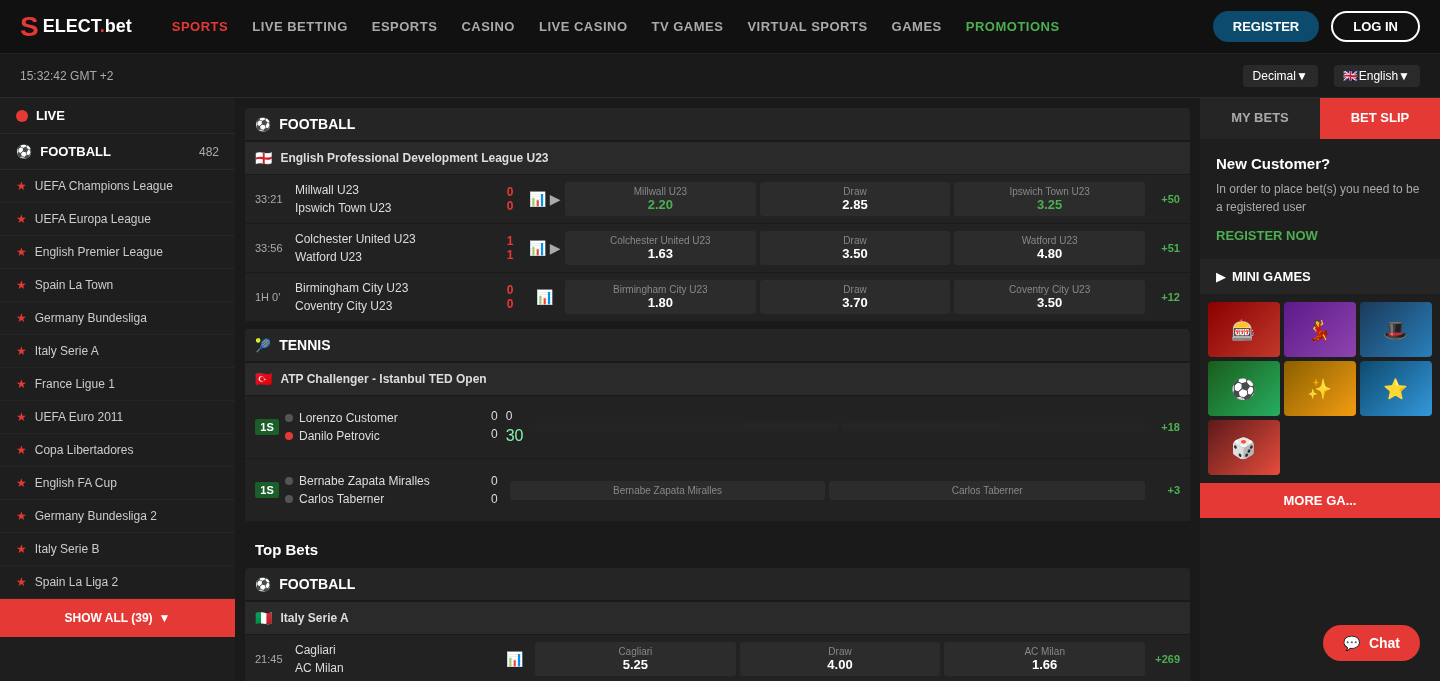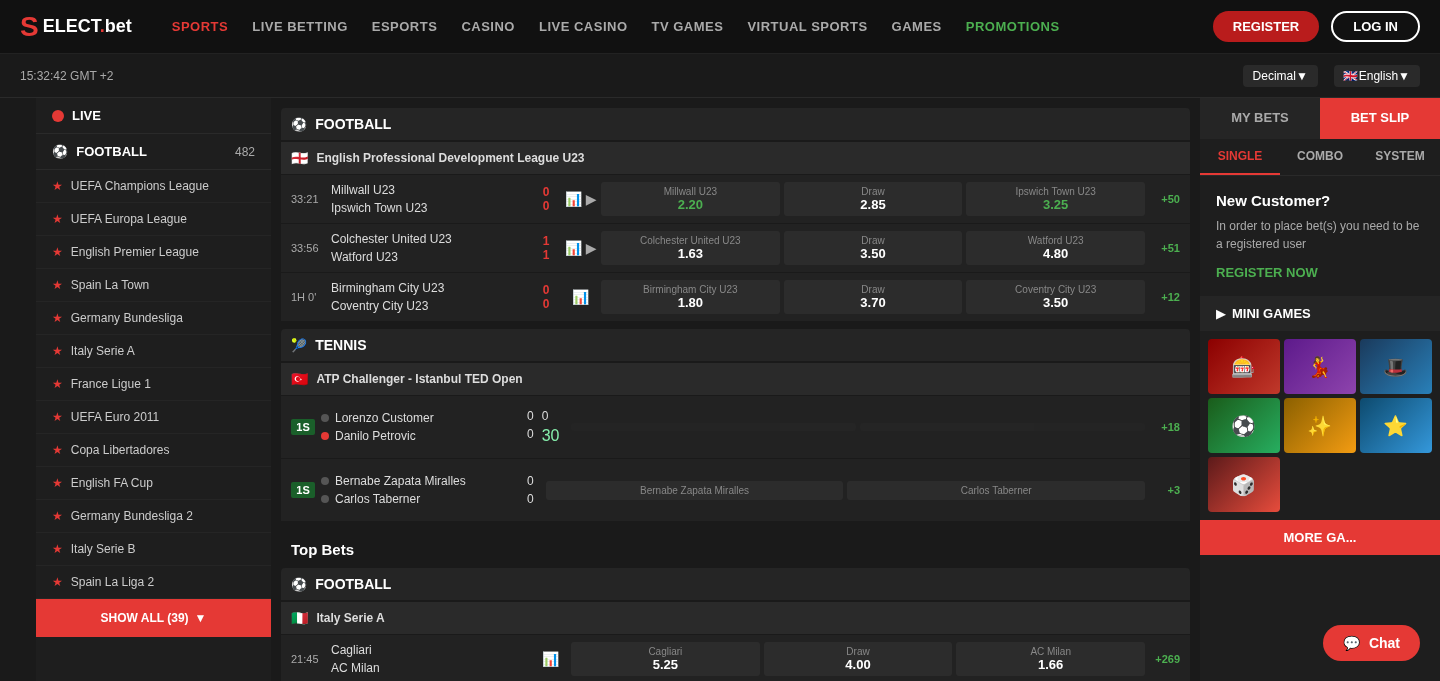--- a/index.html
+++ b/index.html
@@ -9,31 +9,31 @@
     .header { background: #111; display: flex; align-items: center; padding: 0 20px; height: 54px; border-bottom: 1px solid #222; }
     .logo { display: flex; align-items: center; margin-right: 40px; }
     .logo-s { color: #e53935; font-size: 28px; font-weight: bold; margin-right: 4px; }
     .logo-text { color: #fff; font-size: 18px; font-weight: bold; }
     .logo-text span { color: #e53935; }
     .nav { display: flex; gap: 24px; flex: 1; }
     .nav-item { color: #aaa; font-size: 13px; font-weight: bold; cursor: pointer; text-transform: uppercase; letter-spacing: 0.5px; }
     .nav-item.active { color: #e53935; }
     .nav-item.promotions { color: #4caf50; }
     .header-right { display: flex; align-items: center; gap: 12px; margin-left: auto; }
-    .btn-register { background: #b91c1c; color: #fff; border: none; padding: 8px 20px; border-radius: 20px; font-weight: bold; cursor: pointer; font-size: 13px; }
+    .btn-register { background: #0c4a6e; color: #fff; border: none; padding: 8px 20px; border-radius: 20px; font-weight: bold; cursor: pointer; font-size: 13px; }
     .btn-login { background: transparent; color: #fff; border: 2px solid #fff; padding: 6px 20px; border-radius: 20px; font-weight: bold; cursor: pointer; font-size: 13px; }
 
     
     .toolbar { background: #1a1a1a; display: flex; align-items: center; padding: 0 20px; height: 44px; border-bottom: 1px solid #2a2a2a; }
     .time { color: #aaa; font-size: 12px; }
     .toolbar-right { margin-left: auto; display: flex; align-items: center; gap: 16px; }
     .toolbar-select { background: #2a2a2a; color: #fff; border: none; padding: 4px 10px; border-radius: 4px; font-size: 12px; cursor: pointer; display: flex; align-items: center; }
 
     
-    .main-layout { display: flex; height: calc(681px - 98px); margin-left: 36px; }
+    .main-layout { display: flex; height: calc(681px - 98px); }
 
     
     .sidebar { width: 235px; background: #1e1e1e; overflow-y: auto; flex-shrink: 0; }
     .sidebar::-webkit-scrollbar { width: 4px; }
     .sidebar::-webkit-scrollbar-track { background: #1e1e1e; }
     .sidebar::-webkit-scrollbar-thumb { background: #444; }
     .sidebar-live { display: flex; align-items: center; gap: 8px; padding: 10px 16px; background: #1e1e1e; border-bottom: 1px solid #2a2a2a; }
     .live-dot { width: 12px; height: 12px; background: #e53935; border-radius: 50%; }
     .live-label { color: #fff; font-weight: bold; font-size: 13px; }
     .sidebar-football { display: flex; align-items: center; gap: 8px; padding: 10px 16px; background: #1e1e1e; border-bottom: 1px solid #2a2a2a; }
@@ -443,25 +443,20 @@
       <span class="more-odds">+269</span>
     </div>
 
   </main>
 
   <aside class="betslip">
     <div class="betslip-tabs">
       <div class="betslip-tab">MY BETS</div>
       <div class="betslip-tab active">BET SLIP</div>
     </div>
-    <div class="bet-options">
-      <div class="bet-opt active">SINGLE</div>
-      <div class="bet-opt">COMBO</div>
-      <div class="bet-opt">SYSTEM</div>
-    </div>
     <div class="new-customer-box">
       <div class="new-customer-title">New Customer?</div>
       <div class="new-customer-text">In order to place bet(s) you need to be a registered user</div>
       <div class="register-now">REGISTER NOW</div>
     </div>
     <div class="mini-games-header">
       <span>▶</span>
       <span class="mini-games-label">MINI GAMES</span>
     </div>
     <div class="games-grid">

